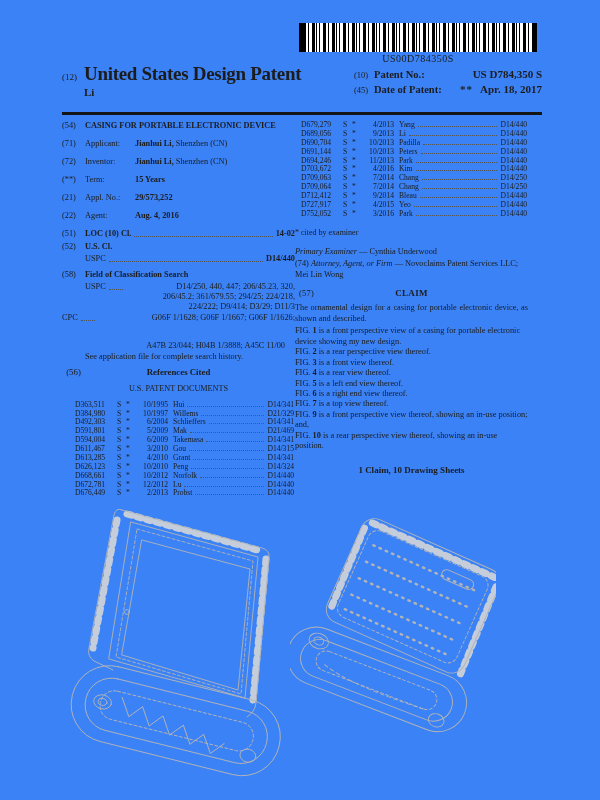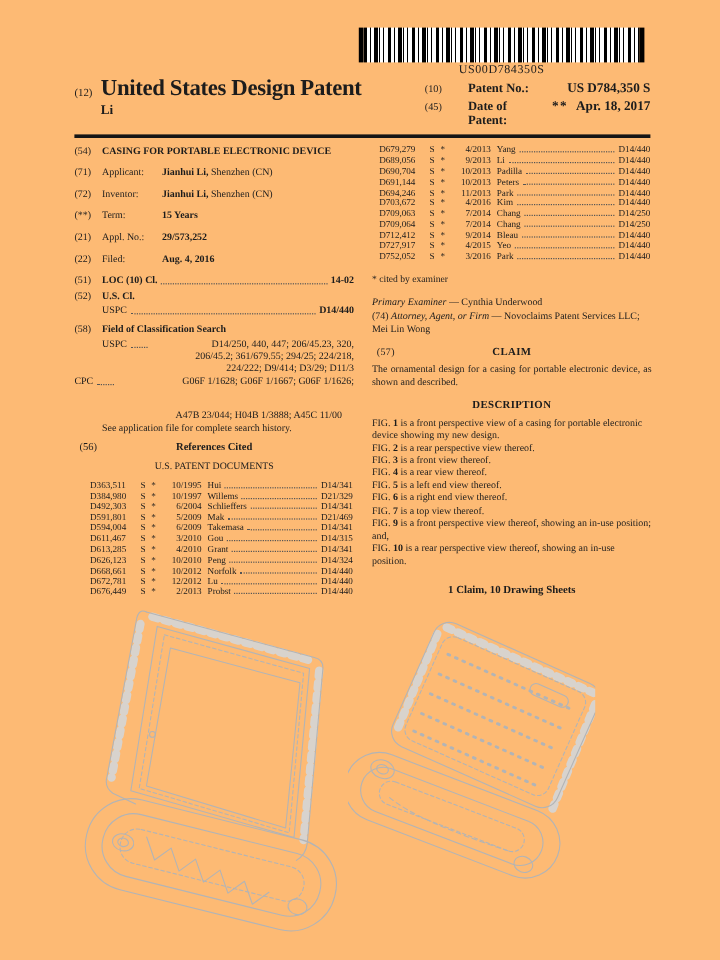--- a/index.html
+++ b/index.html
@@ -1,21 +1,21 @@
 <!DOCTYPE html>
 <html><head>
 <meta charset="utf-8">
 <style>
   html,body{margin:0;padding:0;}
   body{
     width:600px;height:800px;position:relative;overflow:hidden;
     background:#ffffff;color:#1c1c1c;
     font-family:"Liberation Serif","DejaVu Serif",serif;
   }
-  .page{position:absolute;inset:0;background:#fdba74;outline:1px solid #e3e3e3;}
+  .page{position:absolute;inset:0;background:#3b82f6;outline:1px solid #e3e3e3;}
 
   
   .barcode-wrap{position:absolute;left:299px;top:23px;width:238px;}
   .barcode-bars{
     height:29px;
     background:
       repeating-linear-gradient(90deg,
         #000 0 3px,#fff 3px 5px,#000 5px 6px,#fff 6px 9px,
         #000 9px 12px,#fff 12px 13px,#000 13px 14px,#fff 14px 16px,
         #000 16px 17px,#fff 17px 20px);
@@ -24,29 +24,29 @@
   .barcode-label{text-align:center;font-size:10px;letter-spacing:.5px;margin-top:1px;}
 
   
   .header{position:absolute;left:62px;top:64px;width:480px;display:flex;}
   .h-left{width:292px;flex:none;}
   .h-title-row{display:flex;align-items:flex-start;}
   .h-code{font-size:9px;padding-top:8px;width:22px;flex:none;}
   .h-title{font-size:19px;font-weight:bold;letter-spacing:-.3px;line-height:1.05;}
   .h-inventor{font-size:11px;font-weight:bold;margin:2px 0 0 22px;}
   .h-right{flex:1;padding-top:4px;font-size:10.5px;}
-  .h-r-row{display:flex;align-items:baseline;margin-bottom:3px;gap:16px;}
+  .h-r-row{display:flex;align-items:baseline;margin-bottom:3px;}
   .h-r-code{font-size:8.5px;width:20px;flex:none;}
   .h-r-label{font-weight:bold;}
   .h-r-value{font-weight:bold;font-size:11px;margin-left:auto;white-space:nowrap;}
   .h-r-note{font-weight:bold;letter-spacing:1px;margin-right:7px;}
   .rule{position:absolute;left:62px;top:112px;width:480px;height:3px;background:#151515;}
 
   
-  .cols{position:absolute;left:62px;top:121px;width:480px;display:flex;gap:15px;}
+  .cols{position:absolute;left:62px;top:121px;width:480px;display:flex;}
   .col{width:233px;flex:none;font-size:8.3px;line-height:1.26;}
 
   .f-row{display:flex;margin-bottom:7.5px;}
   .f-num{width:23px;flex:none;}
   .f-label{width:50px;flex:none;}
   .bold{font-weight:bold;}
   .it{font-style:italic;}
   .leader{flex:1;border-bottom:1px dotted #555;margin:0 3px 2px 3px;min-width:8px;}
   .leader-short{flex:none;width:14px;border-bottom:1px dotted #555;margin:0 3px 2px 3px;}
   .val-right{font-weight:bold;white-space:nowrap;}
@@ -144,21 +144,21 @@
       </div>
 
       <div class="f-row">
         <span class="f-num">(21)</span>
         <span class="f-label">Appl. No.:</span>
         <span class="bold">29/573,252</span>
       </div>
 
       <div class="f-row">
         <span class="f-num">(22)</span>
-        <span class="f-label">Filed:</span>
+        <span class="f-label">Agent:</span>
         <span class="bold">Aug. 4, 2016</span>
       </div>
 
       <div class="f-row" style="margin-bottom:3px;">
         <span class="f-num">(51)</span>
         <span class="bold">LOC (10) Cl.</span>
         <span class="leader"></span>
         <span class="val-right">14-02</span>
       </div>
 
@@ -436,21 +436,20 @@
         <p><span class="it">Primary Examiner</span> <span>— Cynthia Underwood</span></p>
         <p><span>(74)</span> <span class="it">Attorney, Agent, or Firm</span> <span>— Novoclaims Patent Services LLC; Mei Lin Wong</span></p>
       </div>
 
       <div class="sec-head">
         <span class="f-num">(57)</span>
         <span>CLAIM</span>
       </div>
       <p class="body-text">The ornamental design for a casing for portable electronic device, as shown and described.</p>
 
-      <div class="sec-head">DESCRIPTION</div>
 
       <div class="fig-list">
 
           <p><span>FIG.</span> <b>1</b> <span>is a front perspective view of a casing for portable electronic device showing my new design.</span></p>
 
           <p><span>FIG.</span> <b>2</b> <span>is a rear perspective view thereof.</span></p>
 
           <p><span>FIG.</span> <b>3</b> <span>is a front view thereof.</span></p>
 
           <p><span>FIG.</span> <b>4</b> <span>is a rear view thereof.</span></p>

